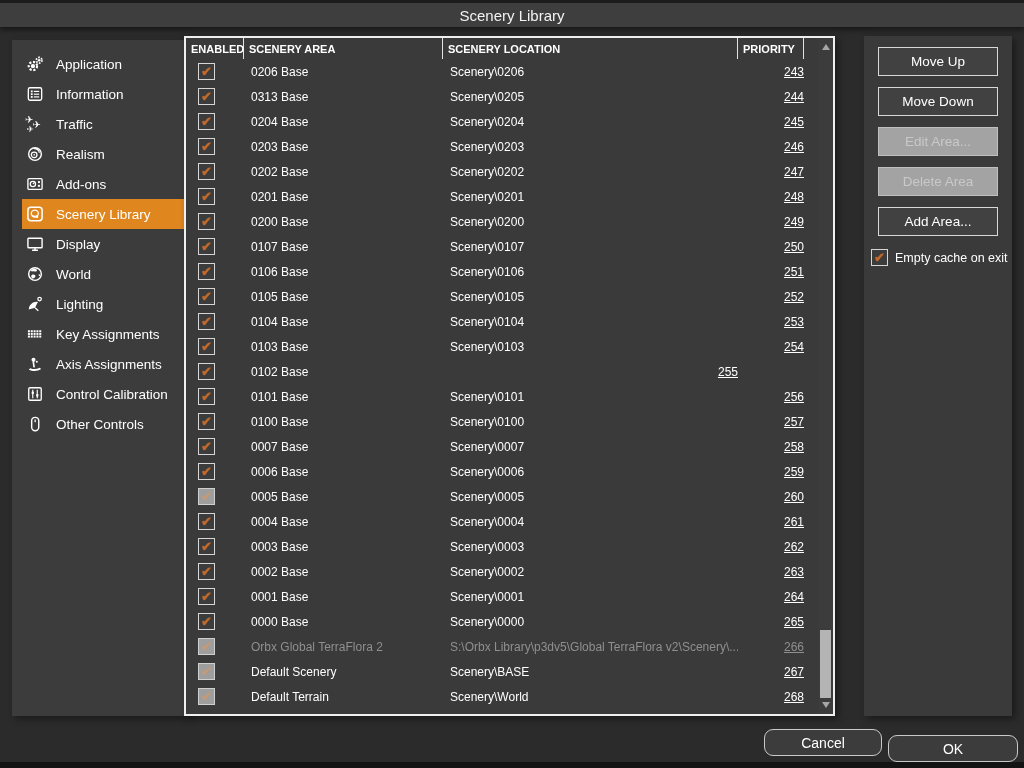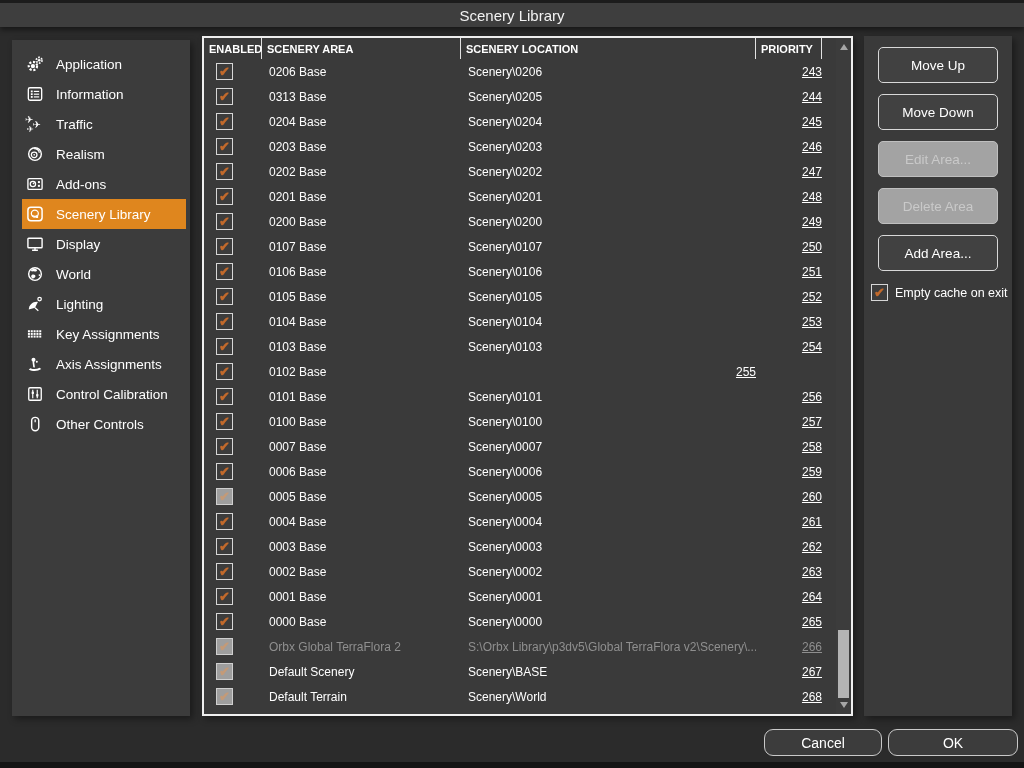--- a/index.html
+++ b/index.html
@@ -22,21 +22,21 @@
     background:#3C3C3C; box-shadow:3px 3px 7px rgba(0,0,0,.4); padding-top:9px;
   }
   .side-item {
     height:30px; display:flex; align-items:center; gap:11px;
     margin:0 4px 0 10px; padding-left:3px; font-size:13.5px; cursor:pointer;text-align:right;
   }
   .side-item.selected { background:#DF861E; }
   .icn { width:20px; height:20px; flex:0 0 20px; display:flex; align-items:center; justify-content:center; }
   
   .tablewrap {
-    position:absolute; left:202px; top:36px; width:651px; height:680px;
+    position:absolute; left:184px; top:36px; width:651px; height:680px;
     background:#3A3A3A; border:2px solid #EFEFEF;
     box-shadow:3px 3px 7px rgba(0,0,0,.4);
   }
   .thead, .trow { display:grid; grid-template-columns:58px 199px 295px 66px; }
   .thead { height:21px; font-size:11px; font-weight:bold; }
   .thead .hc {
     height:100%; display:flex; align-items:center; padding-left:5px;
     border-right:1px solid #E2E2E2;
   }
   .tbody { position:absolute; top:21px; left:0; right:17px; bottom:0; overflow:hidden; }
@@ -59,33 +59,33 @@
   .sarrow.up { top:2px; } .sarrow.down { bottom:2px; }
   .tri-up { width:0; height:0; border-left:4.5px solid transparent; border-right:4.5px solid transparent; border-bottom:6px solid #A6A6A6; }
   .tri-down { width:0; height:0; border-left:4.5px solid transparent; border-right:4.5px solid transparent; border-top:6px solid #A6A6A6; }
   .sthumb { position:absolute; left:2px; width:11px; top:592px; height:68px; background:#B4B4B4; cursor:grab; }
   
   .rightpanel {
     position:absolute; left:864px; top:36px; width:148px; height:680px;
     background:#3A3A3A; box-shadow:3px 3px 7px rgba(0,0,0,.4); padding-top:11px;
   }
   .pbtn {
-    display:block; width:120px; height:36px; margin:0 auto 11px auto;
-    background:#414141; color:#fff; border:1px solid #D8D8D8; border-radius:5px;
+    display:block; width:120px; height:29px; margin:0 auto 11px auto;
+    background:#414141; color:#fff; border:1px solid #D8D8D8; border-radius:0;
     font-size:13.5px; font-family:inherit; cursor:pointer;
   }
   .pbtn.disabled { background:#A3A3A3; color:#C9C9C9; border-color:#BFBFBF; cursor:default; }
   .cache-row { display:flex; align-items:center; gap:7px; margin:13px 0 0 7px; font-size:12.5px; white-space:nowrap; }
   
   .fbtn {
     position:absolute; top:729px; height:27px; background:#3C3C3C; color:#fff;
     border:1px solid #C9C9C9; border-radius:9px; font-size:14px; font-family:inherit; cursor:pointer;
   }
   .fbtn.cancel { right:142px; width:118px; }
-  .fbtn.ok { right:6px; width:130px; }
+  .fbtn.ok { right:6px; width:130px;margin-top:6px; }
   .bottomstrip { position:absolute; left:0; right:0; bottom:0; height:6px; background:#141414; }
 </style>
 </head>
 <body>
 
 <div class="titlebar">
   <div class="title">Scenery Library</div>
 </div>
 
 <div class="sidebar">

